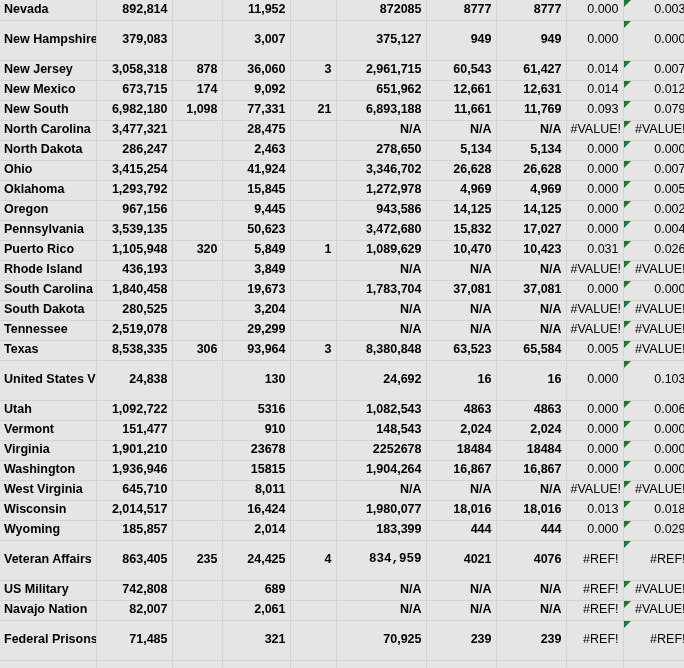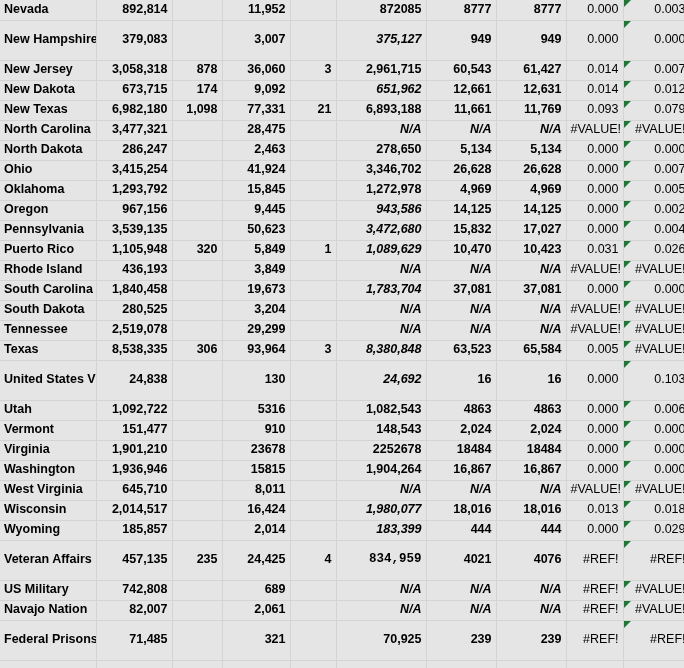--- a/index.html
+++ b/index.html
@@ -38,21 +38,21 @@
   col.c7{width:70px;}
   col.c8{width:57px;}
   col.c9{width:67px;}
 
   td.label{text-align:left;font-weight:bold;}
   td.num{text-align:right;font-weight:bold;}
   td.err{text-align:right;font-weight:normal;}
 
   .u{ }
   .plain{ font-weight:bold; text-decoration:none; }
-  .it{ font-style:italic; }
+  .it{ }
 
   td.wrap{white-space:normal;}
   
   td.tri{position:relative;}
   td.tri:before{
     content:"";
     position:absolute;
     top:0;left:0;
     width:0;height:0;
     border-top:7px solid #1a7a33;
@@ -109,33 +109,33 @@
           <td class="num"><span>878</span></td>
           <td class="num"><span>36,060</span></td>
           <td class="num"><span>3</span></td>
           <td class="num"><span>2,961,715</span></td>
           <td class="num"><span>60,543</span></td>
           <td class="num"><span>61,427</span></td>
           <td class="err"><span>0.014</span></td>
           <td class="err tri"><span>0.007</span></td>
         </tr>
         <tr>
-          <td class="label"><span class="u">New Dakota</span></td>
+          <td class="label"><span class="u">New Mexico</span></td>
           <td class="num"><span>673,715</span></td>
           <td class="num"><span>174</span></td>
           <td class="num"><span>9,092</span></td>
           <td class="num"><span></span></td>
           <td class="num it"><span>651,962</span></td>
           <td class="num"><span>12,661</span></td>
           <td class="num"><span>12,631</span></td>
           <td class="err"><span>0.014</span></td>
           <td class="err tri"><span>0.012</span></td>
         </tr>
         <tr>
-          <td class="label"><span class="u">New Texas</span></td>
+          <td class="label"><span class="u">New South</span></td>
           <td class="num"><span>6,982,180</span></td>
           <td class="num"><span>1,098</span></td>
           <td class="num"><span>77,331</span></td>
           <td class="num"><span>21</span></td>
           <td class="num"><span>6,893,188</span></td>
           <td class="num"><span>11,661</span></td>
           <td class="num"><span>11,769</span></td>
           <td class="err"><span>0.093</span></td>
           <td class="err tri"><span>0.079</span></td>
         </tr>
@@ -374,21 +374,21 @@
           <td class="num"><span>2,014</span></td>
           <td class="num"><span></span></td>
           <td class="num it"><span>183,399</span></td>
           <td class="num"><span>444</span></td>
           <td class="num"><span>444</span></td>
           <td class="err"><span>0.000</span></td>
           <td class="err tri"><span>0.029</span></td>
         </tr>
         <tr>
           <td class="label wrap" style="height: 40px;"><span class="u">Veteran Affairs</span></td>
-          <td class="num" style="height: 40px;"><span>457,135</span></td>
+          <td class="num" style="height: 40px;"><span>863,405</span></td>
           <td class="num" style="height: 40px;"><span>235</span></td>
           <td class="num" style="height: 40px;"><span>24,425</span></td>
           <td class="num" style="height: 40px;"><span>4</span></td>
           <td class="num" style="height: 40px; font-family: Liberation Mono, monospace;"><span>834,959</span></td>
           <td class="num" style="height: 40px;"><span>4021</span></td>
           <td class="num" style="height: 40px;"><span>4076</span></td>
           <td class="err" style="height: 40px;"><span>#REF!</span></td>
           <td class="err tri" style="height: 40px;"><span>#REF!</span></td>
         </tr>
         <tr>

